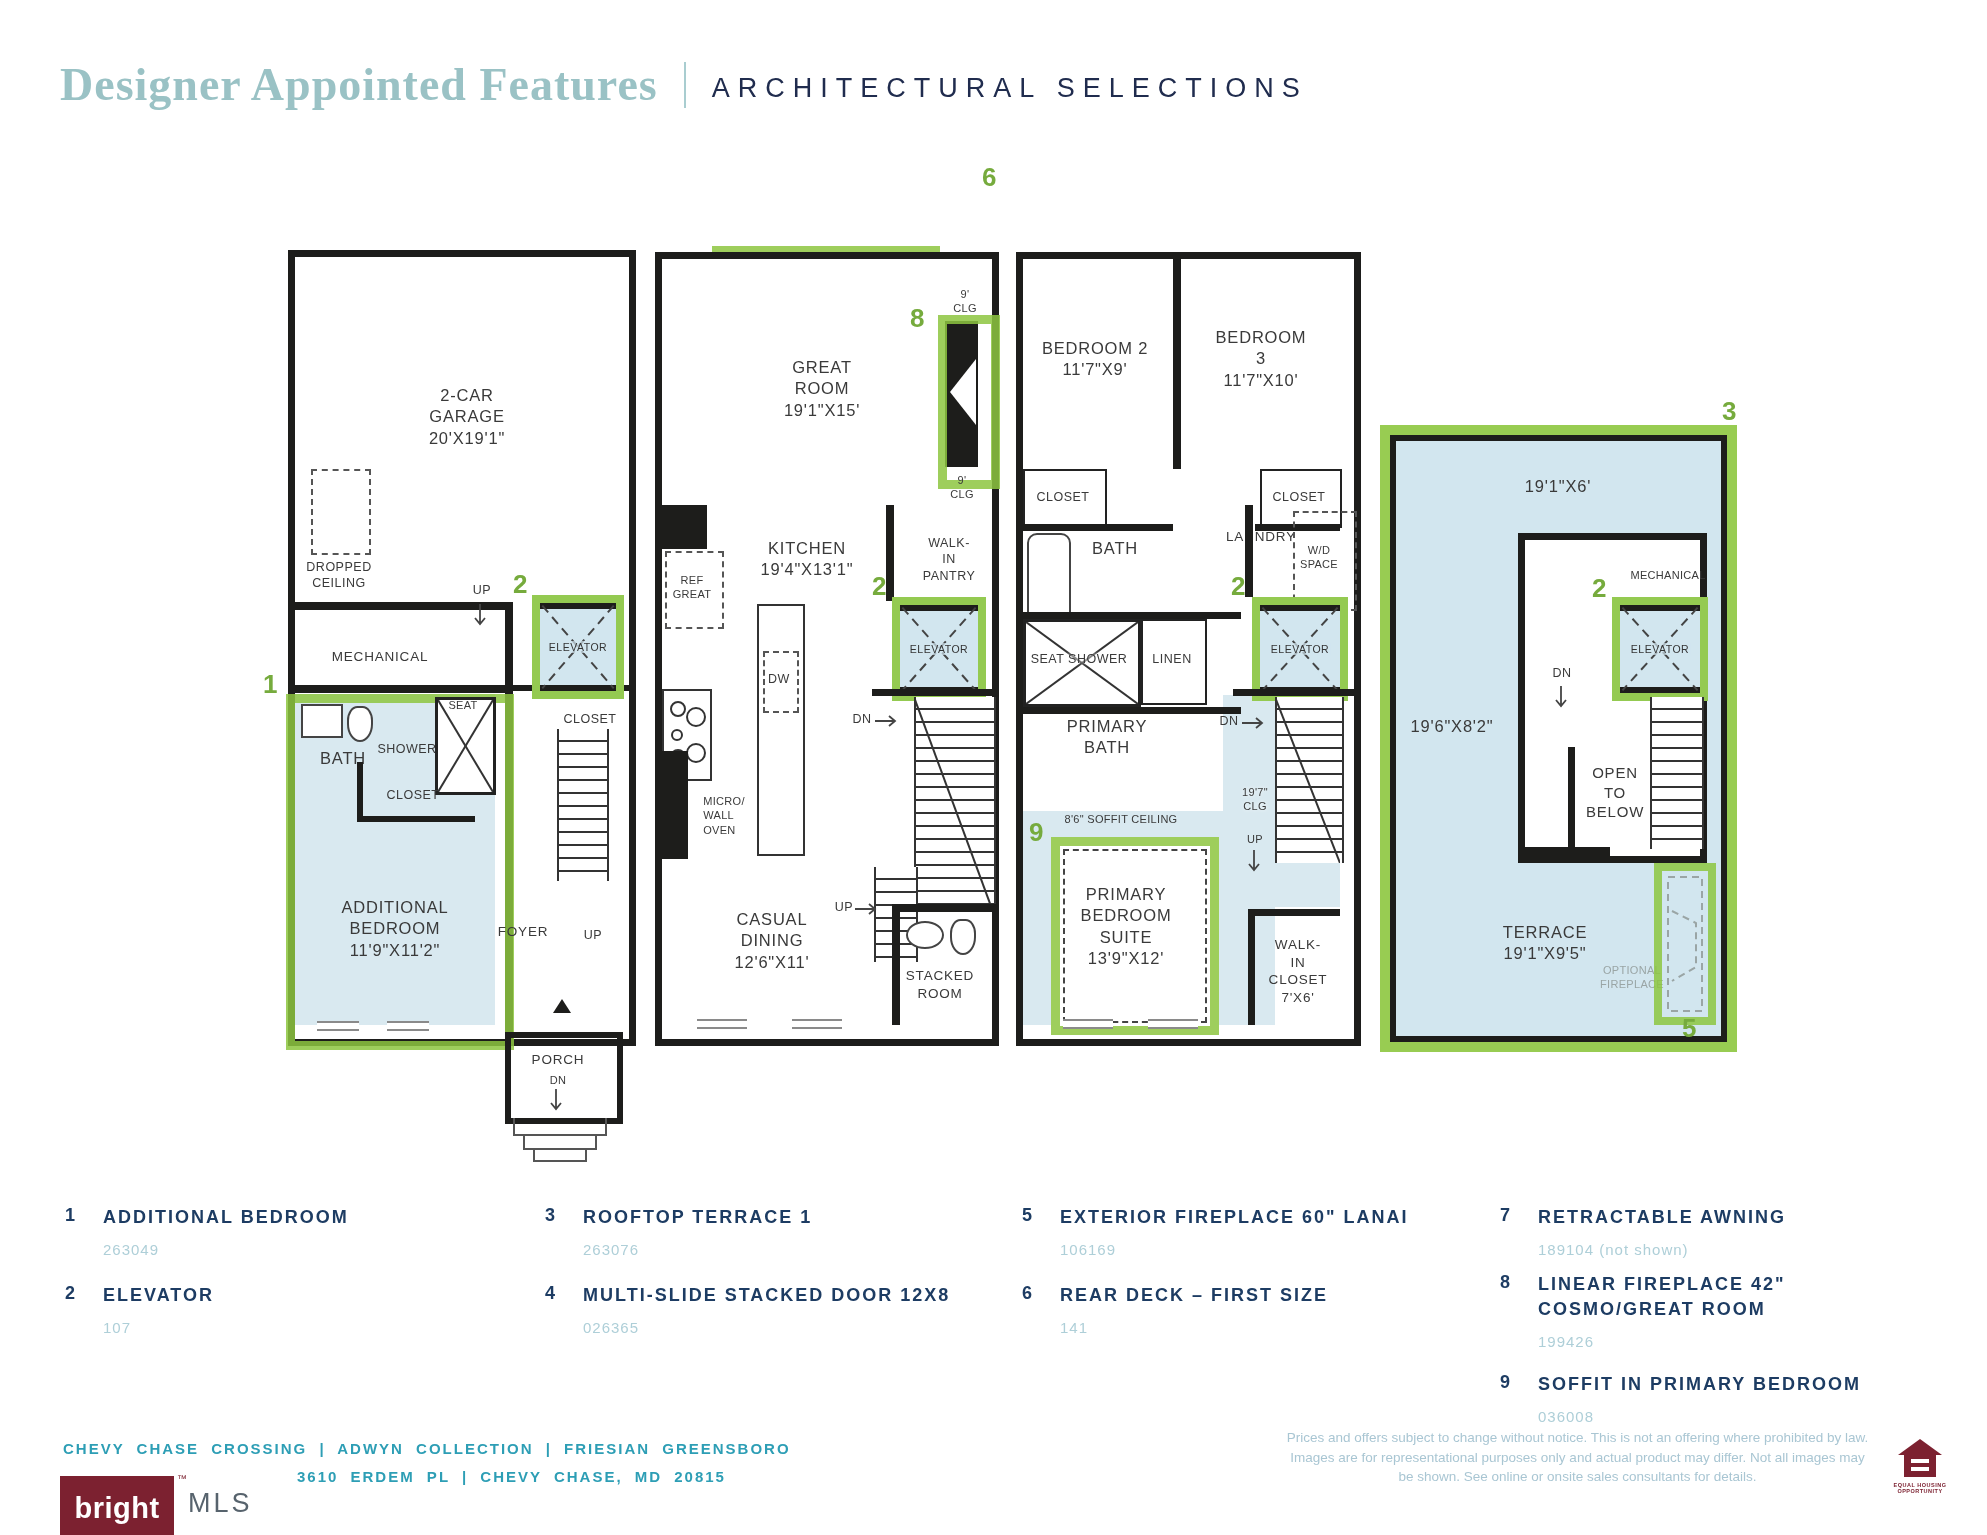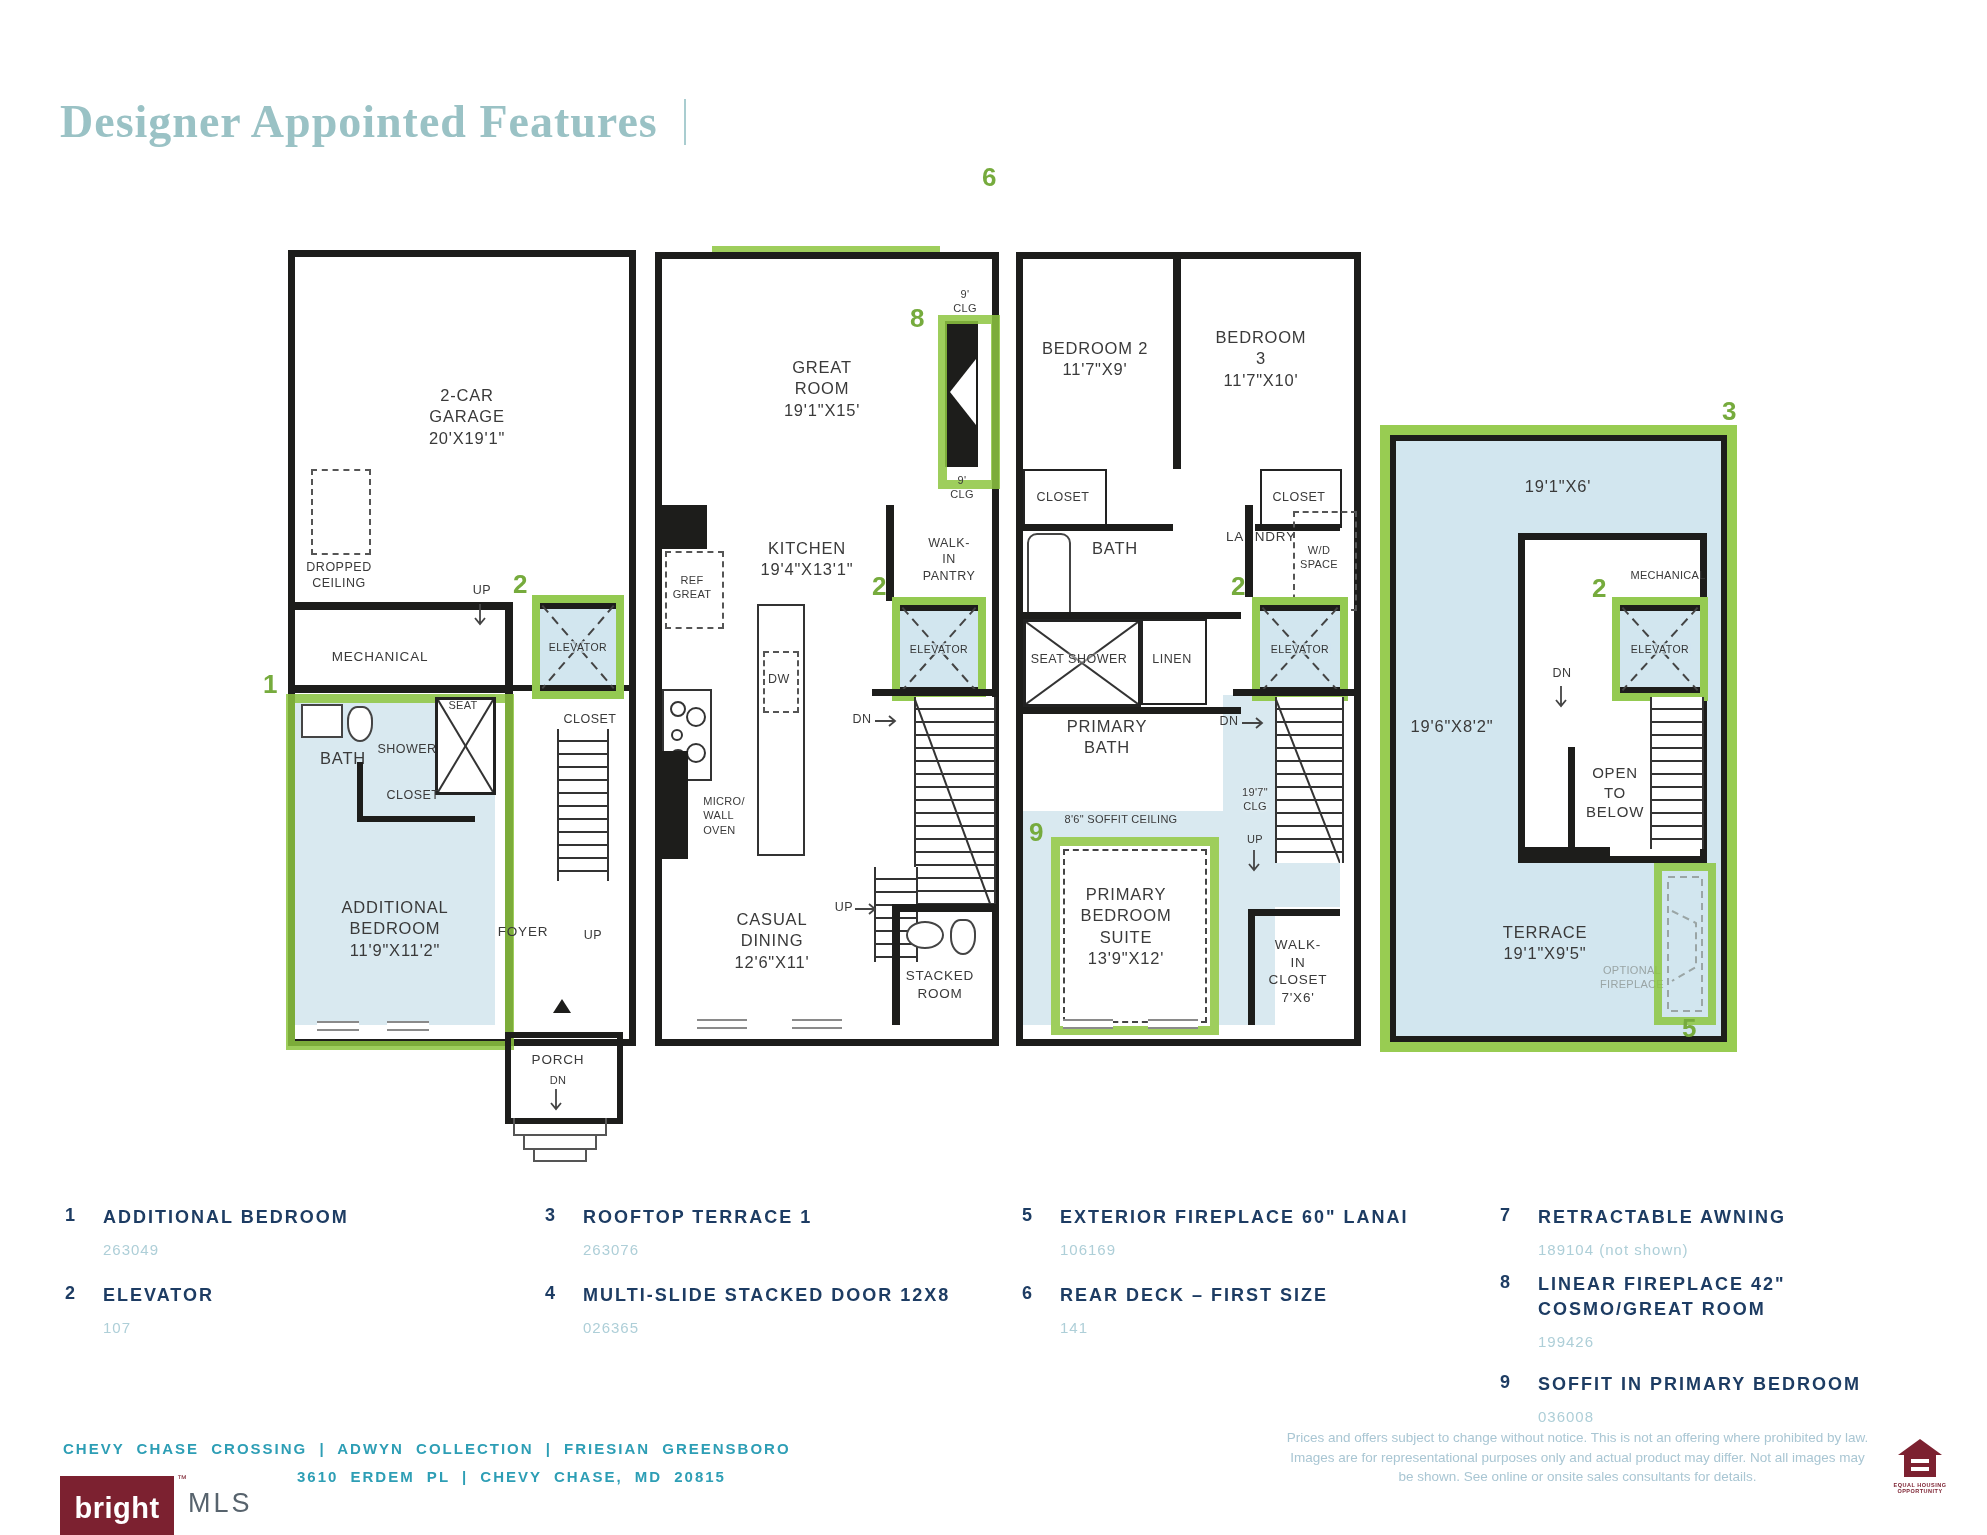--- a/index.html
+++ b/index.html
@@ -1,20 +1,20 @@
 <!DOCTYPE html>
 <html><head>
 <meta charset="utf-8">
 <style>
   html,body { margin:0; padding:0; background:#ffffff; }
   .canvas { position:relative; width:1987px; height:1535px; background:#ffffff;
             font-family:"Liberation Sans", sans-serif; overflow:hidden; }
 
   
-  .title-row { position:absolute; left:60px; top:58px; display:flex; align-items:center; gap:26px;margin-top:37px; }
+  .title-row { position:absolute; left:60px; top:58px; display:flex; align-items:center; gap:26px; }
   .title { font-family:"Liberation Serif", serif; font-size:46px; font-weight:600;
            color:#9ac2c5; letter-spacing:1px; }
   .vbar { width:2px; height:46px; background:#a9cdd0; }
   .section { font-size:27px; color:#202c4e; letter-spacing:8px; font-weight:500; padding-top:8px; }
   .tagline { position:absolute; left:62px; top:122px; font-size:19px; color:#56a3b2; letter-spacing:0.2px; }
 
   
   .plan { position:absolute; border:7px solid #1d1d1b; background:#fff; }
   .wall { position:absolute; background:#1d1d1b; }
   .shade { position:absolute; background:#d9e9f0; }
@@ -67,20 +67,21 @@
   .eho-caption { font-size:5.5px; color:#7c2130; letter-spacing:0.5px; font-weight:bold; }
 </style>
 </head>
 <body>
 
 <div class="canvas">
 
   <div class="title-row">
     <span class="title">Designer Appointed Features</span>
     <span class="vbar"></span>
+    <span class="section">ARCHITECTURAL SELECTIONS</span>
   </div>
 
   <div class="plan" style="left:288px; top:250px; width:334px; height:782px;">
 
     <div class="shade" style="left:0; top:437px; width:200px; height:331px;"></div>
 
     <div class="dashed" style="left:16px; top:212px; width:56px; height:82px;"></div>
     <div class="label sm" style="left:44px; top:318px;">DROPPED
 CEILING</div>
 

